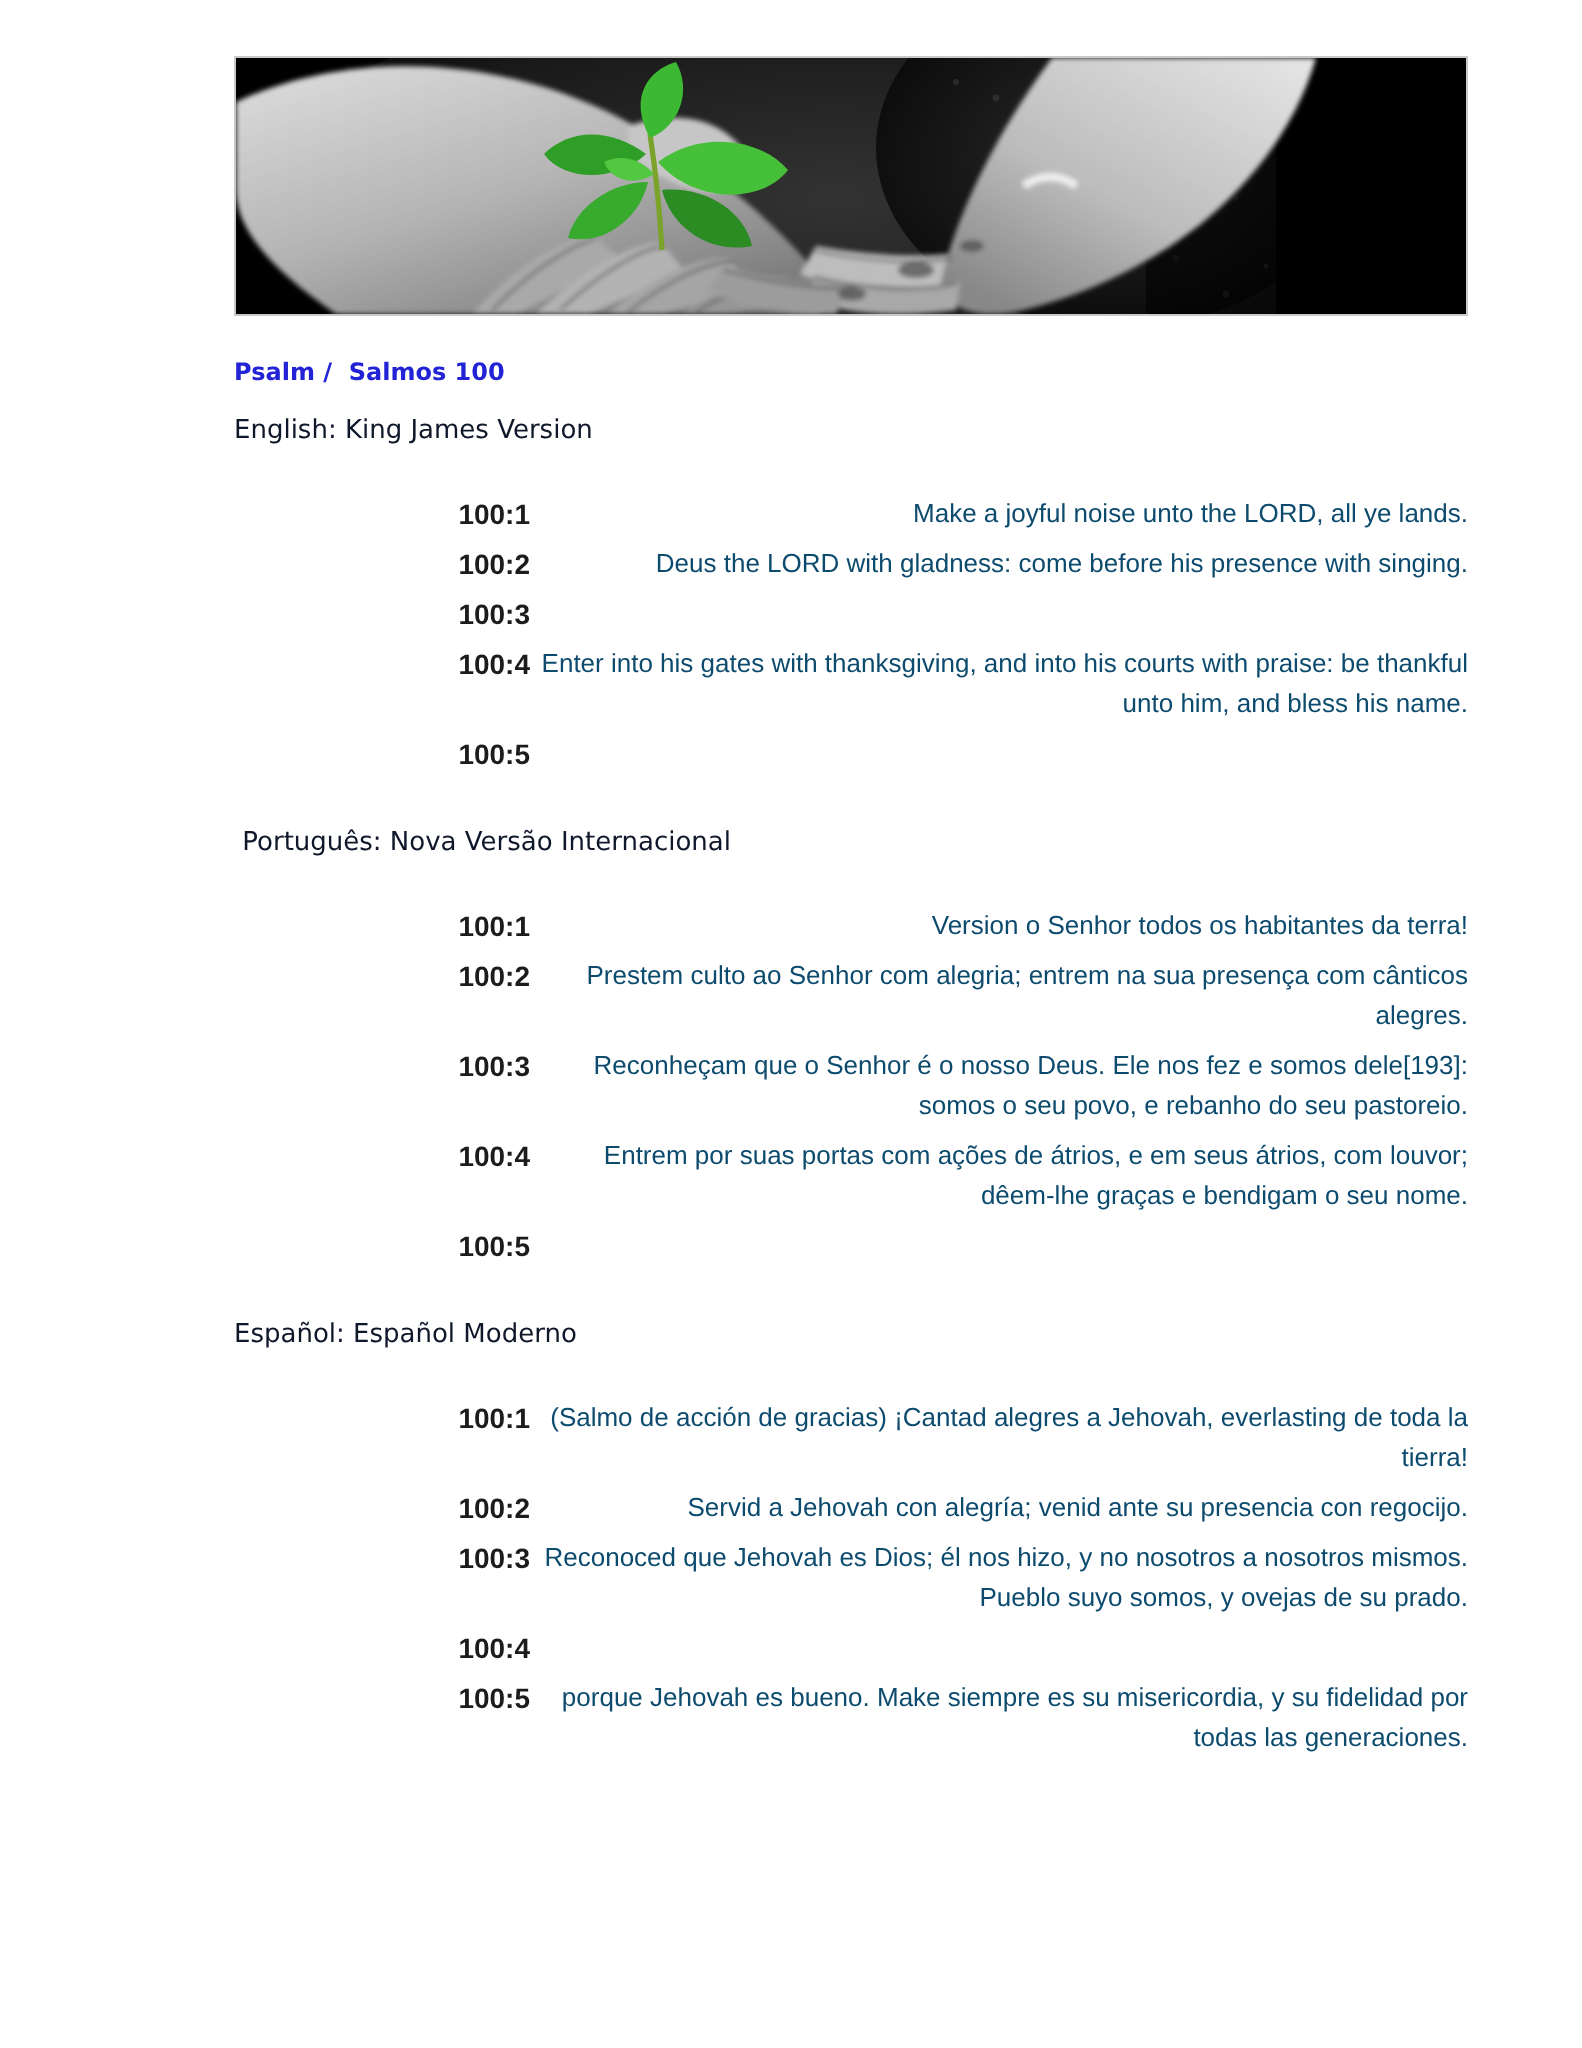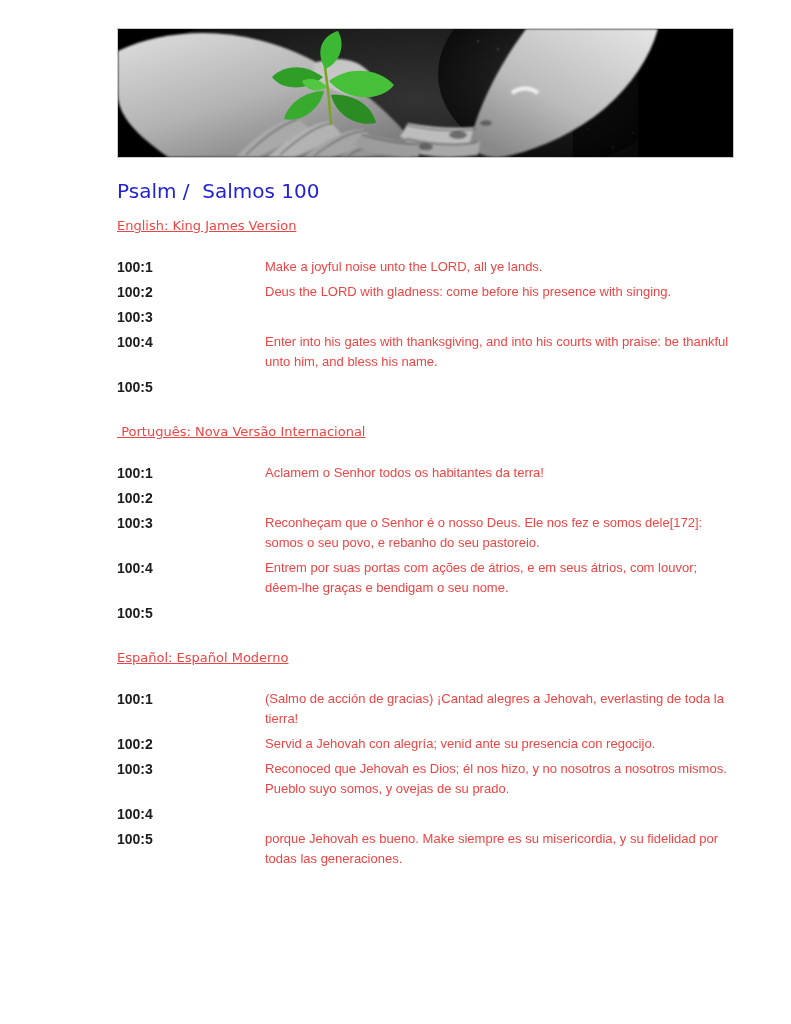--- a/index.html
+++ b/index.html
@@ -18,55 +18,55 @@
   .hero {
     width: 617px; height: 130px;
     border: 1px solid #c9c9c9;
     background: #000;
     overflow: hidden;
   }
   .hero svg { display: block; }
   .doc-title {
     margin-top: 21px;
     font-family: "DejaVu Sans", sans-serif;
-    font-size: 20px;
-    font-weight: normal;
+    font-size: 12px;
+    font-weight: bold;
     color: #2222d6;
     white-space: pre-wrap;
   }
   .section-heading {
     margin-top: 15px;
     margin-bottom: 24px;
     font-family: "DejaVu Sans", sans-serif;
     font-size: 13px;
-    color: #ef4444;
-    text-decoration: underline;
+    color: #0f172a;
     white-space: pre-wrap;
     display: inline-block;
     cursor: pointer;
   }
   .section-heading-wrap { display: block; }
   .verses { margin-bottom: 12px; }
   .verse-row {
     display: flex;
     align-items: flex-start;
     margin-bottom: 5px;
+    text-align: right;
   }
   .verse-ref {
     flex: 0 0 148px;
     font-size: 14px;
     font-weight: bold;
     color: #1c1c1c;
     line-height: 20px;
   }
   .verse-text {
     flex: 1 1 auto;
     font-size: 13px;
     line-height: 20px;
-    color: #ef4444;
+    color: #0c4a6e;
   }
 </style>
 </head>
 <body>
 
 <div class="page">
 
   <div class="hero">
     <svg width="615" height="128" viewBox="0 0 615 128" xmlns="http://www.w3.org/2000/svg">
       <defs>
@@ -192,28 +192,29 @@
         <div class="verse-ref">100:5</div>
       </div>
     </div>
   </div>
 
   <div>
     <span class="section-heading-wrap"><a class="section-heading"> Português: Nova Versão Internacional</a></span>
     <div class="verses">
       <div class="verse-row">
         <div class="verse-ref">100:1</div>
-        <div class="verse-text">Aclamem o Senhor todos os habitantes da terra!</div>
+        <div class="verse-text">Version o Senhor todos os habitantes da terra!</div>
       </div>
       <div class="verse-row">
         <div class="verse-ref">100:2</div>
+        <div class="verse-text">Prestem culto ao Senhor com alegria; entrem na sua presença com cânticos alegres.</div>
       </div>
       <div class="verse-row">
         <div class="verse-ref">100:3</div>
-        <div class="verse-text">Reconheçam que o Senhor é o nosso Deus. Ele nos fez e somos dele[172]: somos o seu povo, e rebanho do seu pastoreio.</div>
+        <div class="verse-text">Reconheçam que o Senhor é o nosso Deus. Ele nos fez e somos dele[193]: somos o seu povo, e rebanho do seu pastoreio.</div>
       </div>
       <div class="verse-row">
         <div class="verse-ref">100:4</div>
         <div class="verse-text">Entrem por suas portas com ações de átrios, e em seus átrios, com louvor; dêem-lhe graças e bendigam o seu nome.</div>
       </div>
       <div class="verse-row">
         <div class="verse-ref">100:5</div>
       </div>
     </div>
   </div>

